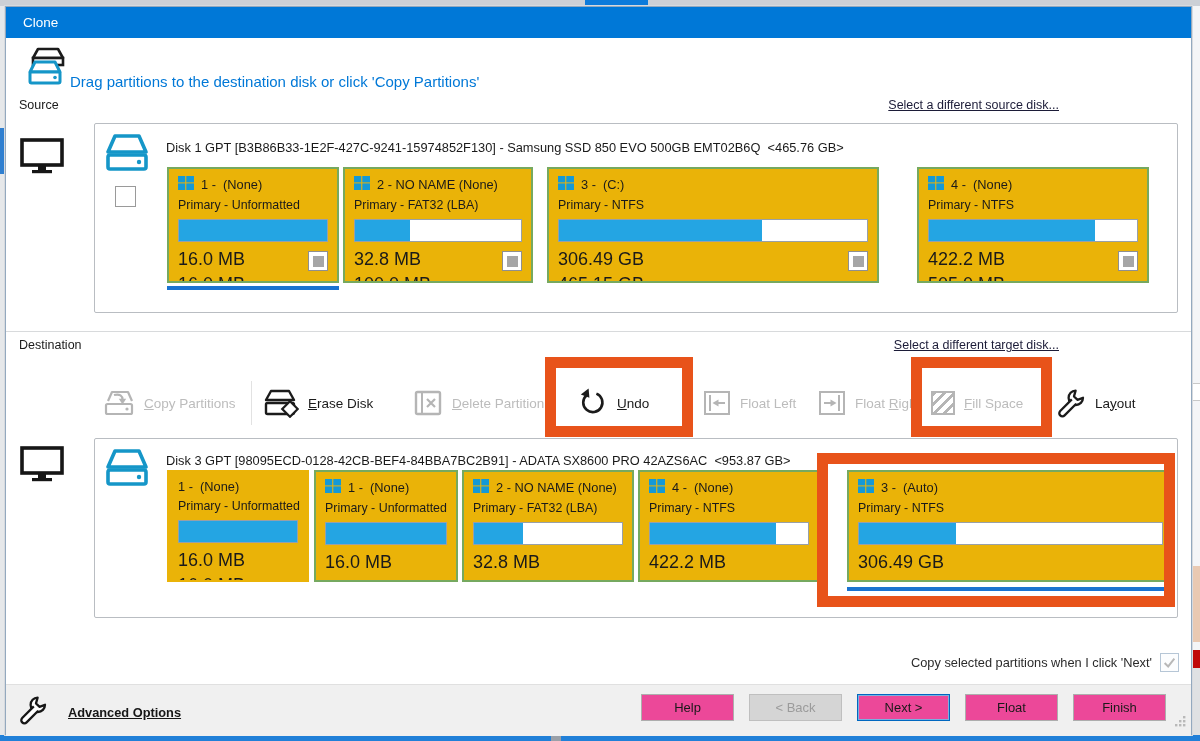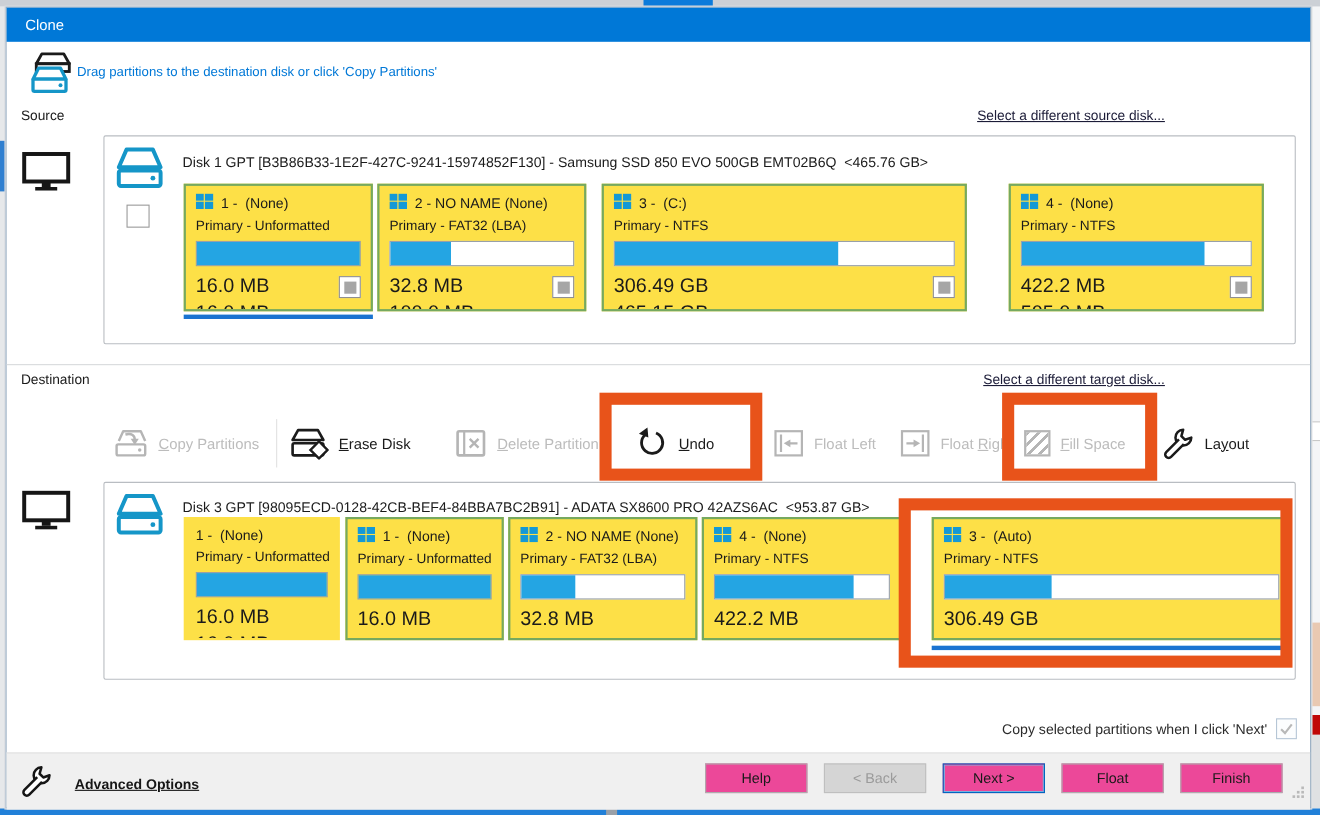--- a/index.html
+++ b/index.html
@@ -25,39 +25,39 @@
   .bd-bottom{left:0;top:735px;width:1200px;height:6px;background:#2180d8;}
   .bd-bottom-notch{left:551px;top:735px;width:10px;height:6px;background:#9aa0a8;}
 
   
   .dialog{left:5px;top:6px;width:1187px;height:729px;background:#fff;
     border:1px solid #93a9bf;box-sizing:border-box;box-shadow:0 0 0 1px #d7dade;}
   .titlebar{left:0;top:0;width:100%;height:31px;background:#0078d7;color:#fff;
     font-size:13.5px;line-height:31px;padding-left:17px;box-sizing:border-box;}
 
   .heading-icon{left:21px;top:40px;}
-  .heading{left:64px;top:51px;font-size:12px;color:#0078d7;white-space:nowrap;}
+  .heading{left:64px;top:66px;font-size:15px;color:#0078d7;white-space:nowrap;}
   .section-label{font-size:12.5px;color:#1a1a1a;}
   .src-label{left:13px;top:91px;text-align:center;}
   .dst-label{left:13px;top:331px;}
   .disk-link{top:91px;right:132px;font-size:12.5px;color:#1c1c38;text-decoration:underline;cursor:pointer;white-space:nowrap;}
   .dst-link{top:331px;}
   .monitor{left:13px;top:130px;}
   .monitor-dst{top:438px;}
   .divider{left:0;top:324px;width:100%;height:1px;background:#d8dadc;}
 
   .groupbox{left:88px;width:1084px;border:1px solid #b9bdc2;border-radius:2px;background:#fff;box-sizing:border-box;}
   .src-box{top:116px;height:190px;}
   .dst-box{top:431px;height:180px;}
   .disk-icon{left:10px;top:9px;}
   .disk-title{left:71px;top:16px;font-size:12.8px;white-space:pre;}
   .dst-box .disk-title{top:14px;}
   .disk-check{left:20px;top:62px;width:19px;height:19px;background:#fff;border:1px solid #9a9a9a;}
 
-  .partition{background:#fde047;border:2px solid #76a95f;box-sizing:border-box;padding:7px 9px;overflow:hidden;}
+  .partition{background:#eab308;border:2px solid #76a95f;box-sizing:border-box;padding:7px 9px;overflow:hidden;}
   .partition.noborder{border-color:transparent;}
   .part-head{display:flex;align-items:center;gap:7px;font-size:12.8px;white-space:pre;}
   .part-type{margin-top:5px;font-size:12.4px;white-space:pre;}
   .part-bar{margin-top:7px;height:21px;background:#fff;border:1px solid #98a0a8;}
   .part-fill{height:100%;background:#24a5e3;}
   .part-meta{margin-top:5px;font-size:18px;line-height:1.4;white-space:pre;}
   .part-check{position:absolute;right:9px;bottom:10px;width:18px;height:18px;background:#fff;border:1px solid #8f8f8f;display:flex;align-items:center;justify-content:center;}
   .part-check .inner{width:11px;height:11px;background:#a6a6a6;}
   .sel-underline{height:4px;background:#1a73d1;}
 

